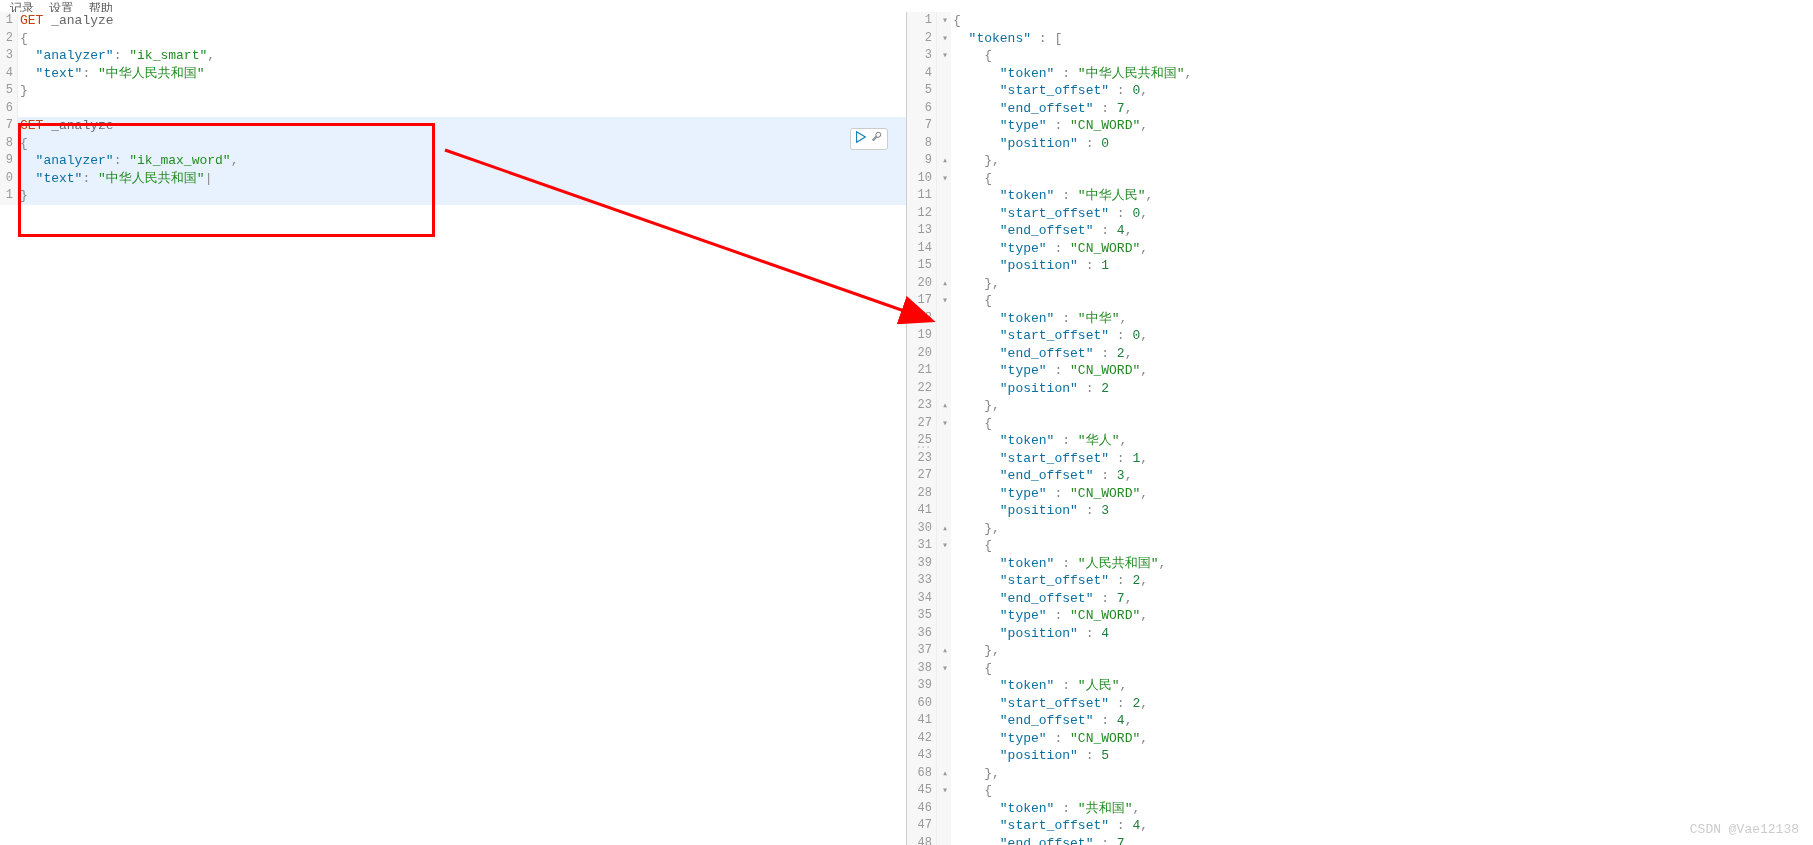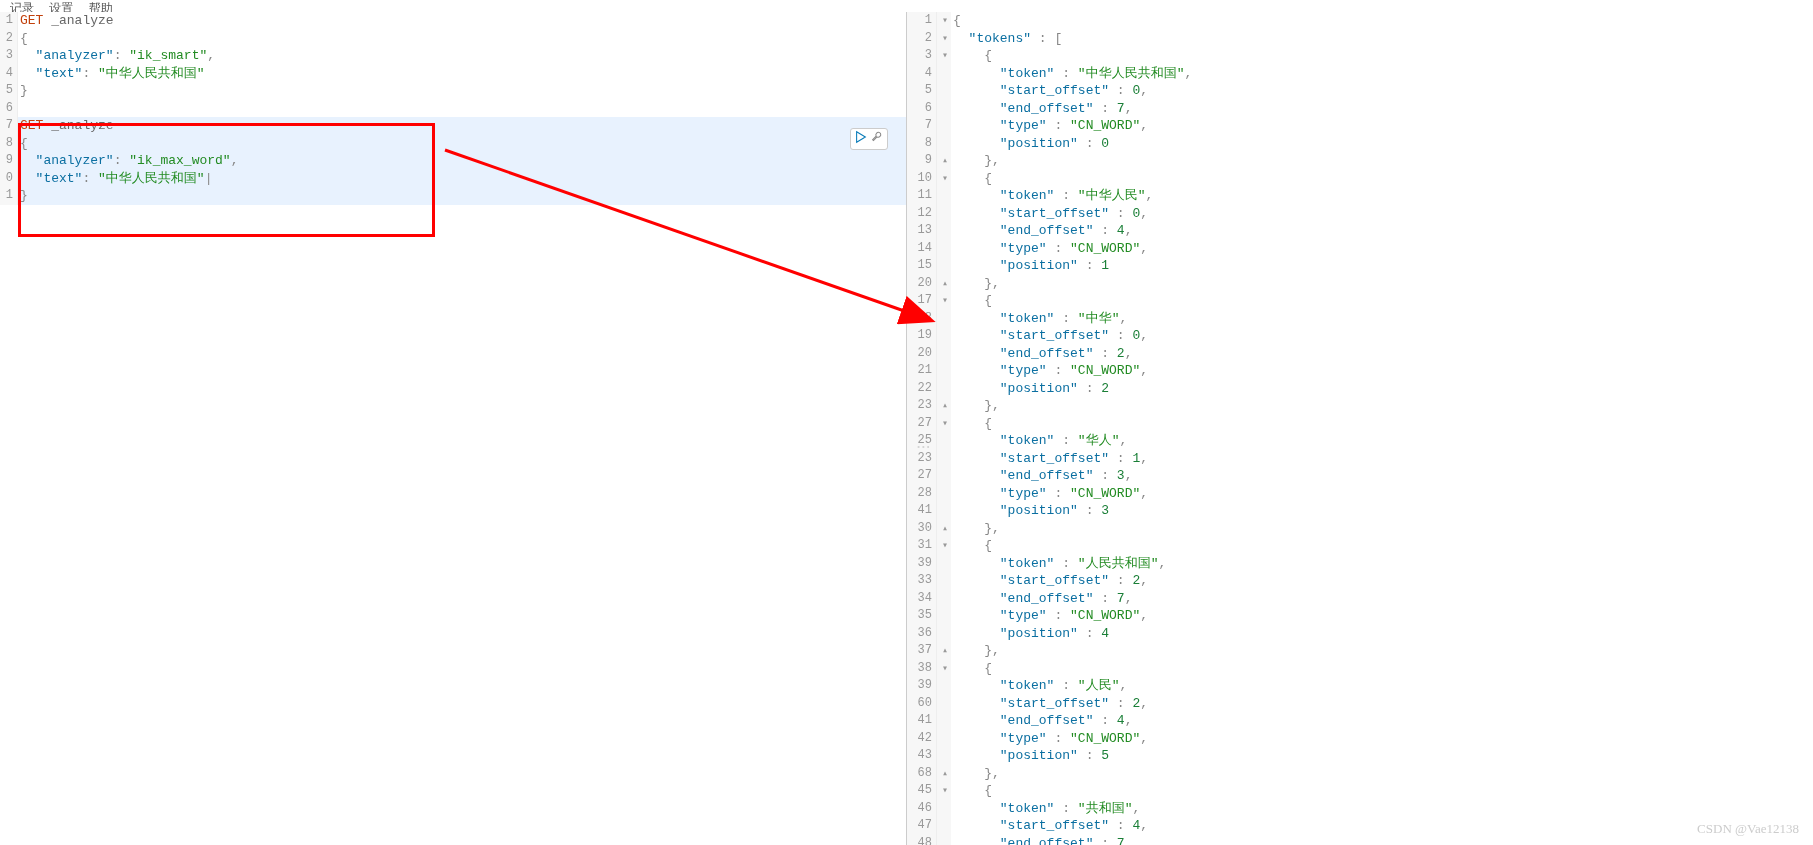--- a/index.html
+++ b/index.html
@@ -129,21 +129,21 @@
       color: #999;
       font-size: 12px;
       border-right: 1px solid #eee;
     }
     .watermark {
       position: absolute;
       bottom: 8px;
       right: 14px;
       color: #ccc;
       font-size: 13px;
-      font-family: Liberation Serif, serif;
+      font-family: Liberation Mono, monospace;
     }
     .lines-col {
       display: flex;
       flex-direction: column;
     }
   </style>
 </head>
 <body>
 
 <div class="top-menu">

